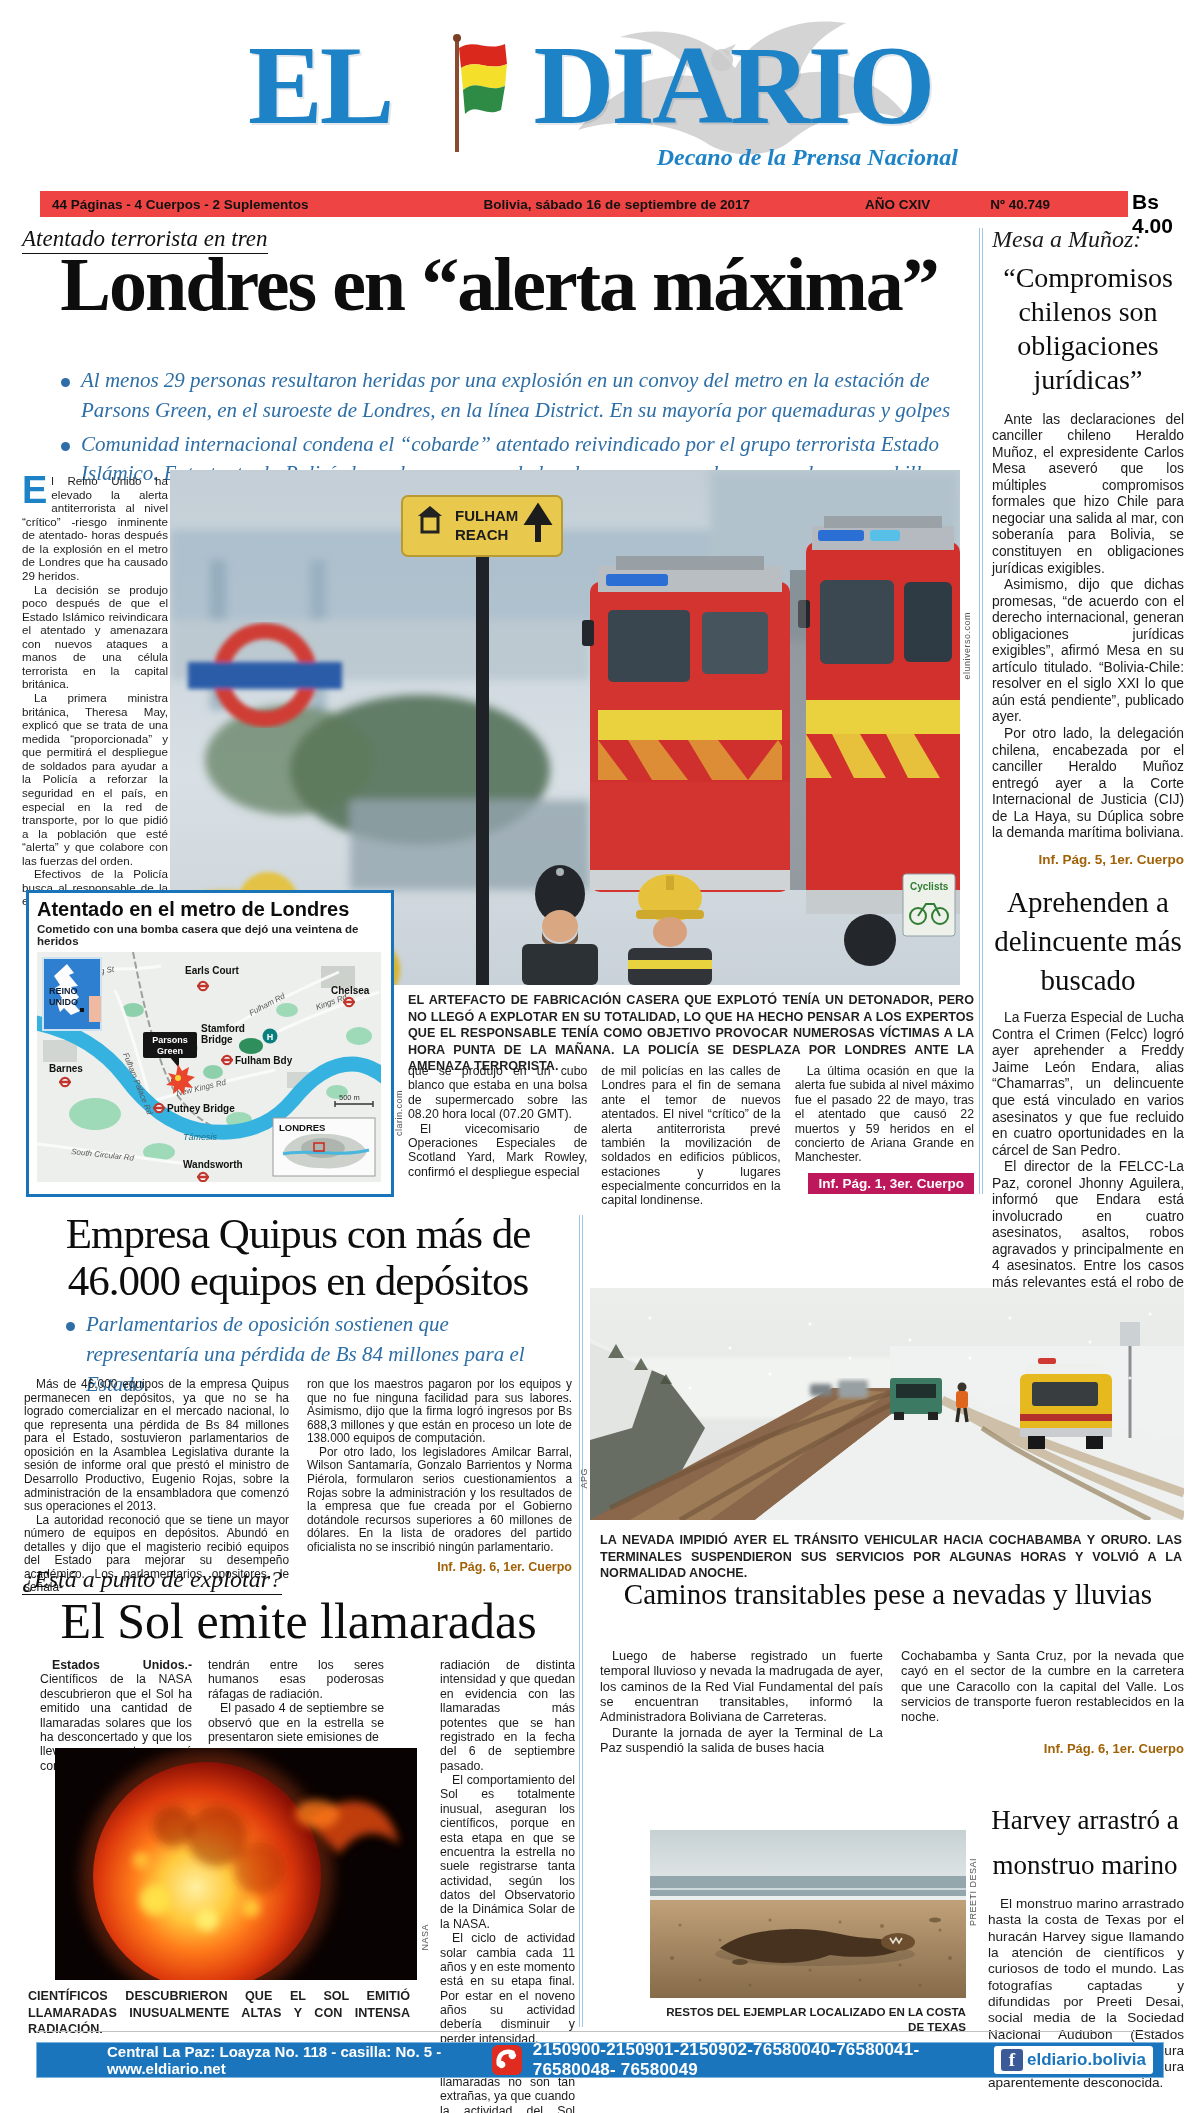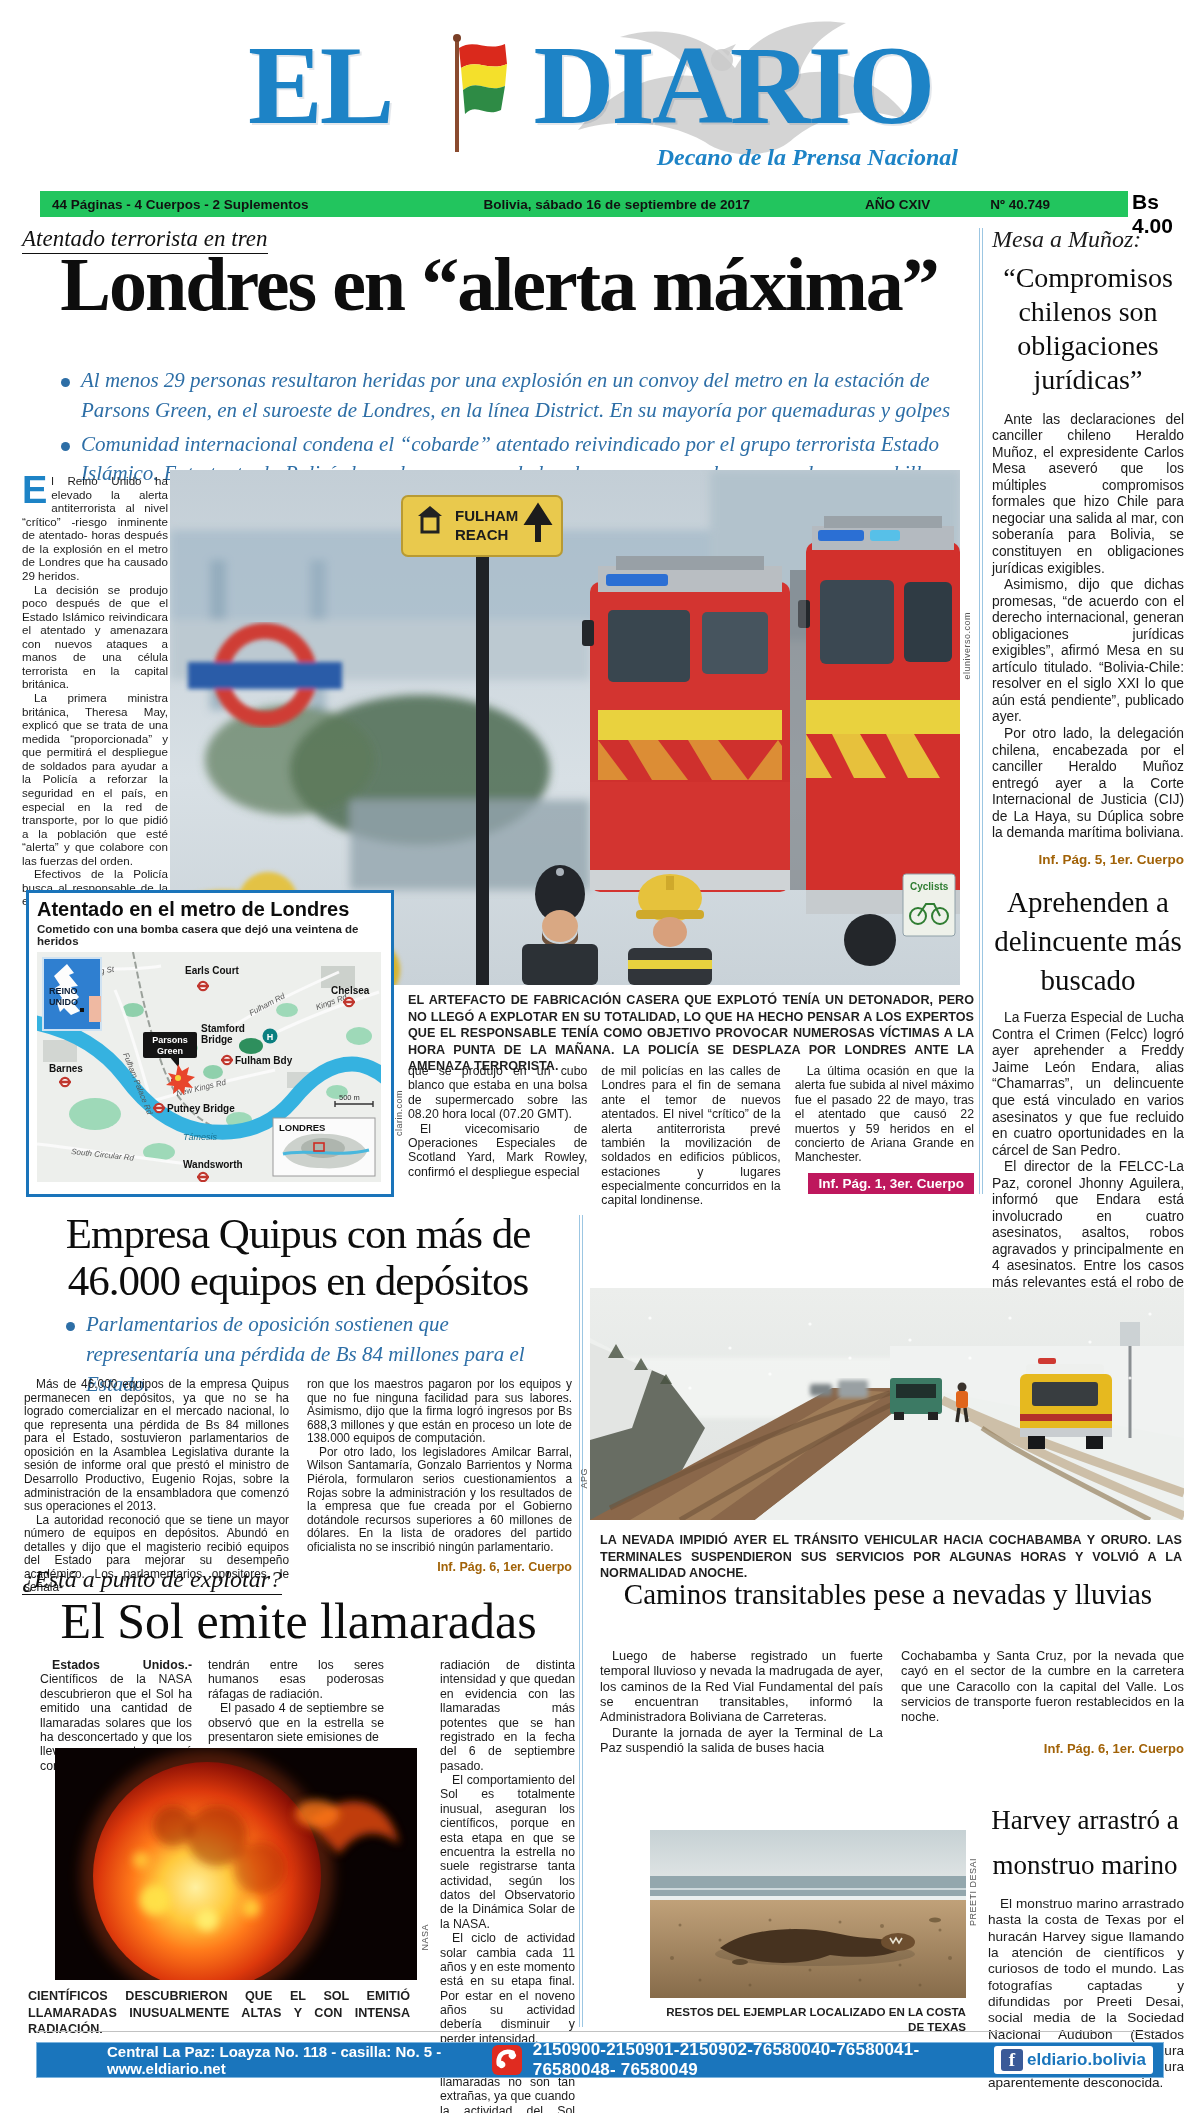--- a/index.html
+++ b/index.html
@@ -18,21 +18,21 @@
   
   .mast-row{position:absolute;left:248px;top:34px;display:flex;align-items:flex-start;z-index:2;gap:20px;}
   .mast-word{font-family:"Liberation Serif","DejaVu Serif",serif;font-weight:700;font-size:112px;line-height:.92;
              color:#1d83c6;letter-spacing:-3px;text-shadow:2px 2px 0 rgba(30,60,90,.12);}
   .tagline{position:absolute;left:638px;top:144px;width:320px;text-align:right;z-index:2;
            font-family:"Liberation Serif","DejaVu Serif",serif;font-style:italic;font-weight:700;
            font-size:24px;color:#1d83c6;}
   .eagle{position:absolute;left:470px;top:2px;z-index:1;}
 
   
-  .infobar{position:absolute;left:40px;top:191px;width:1088px;height:26px;background:#22c55e;
+  .infobar{position:absolute;left:40px;top:191px;width:1088px;height:26px;background:#ef4444;
            display:flex;align-items:center;font-weight:700;font-size:13.5px;color:#111;}
   .price{position:absolute;left:1132px;top:190px;font-weight:700;font-size:21px;color:#000;}
 
   .kick{font-family:"Liberation Serif","DejaVu Serif",serif;font-style:italic;font-size:23px;color:#111;
         border-bottom:1.5px solid #111;padding-bottom:1px;display:inline-block;}
   .big-head{font-family:"Liberation Serif","DejaVu Serif",serif;font-weight:700;color:#0d0d0d;}
 
   .bullets{list-style:none;margin:0;padding:0;}
   .bullets li{position:relative;padding-left:26px;font-family:"Liberation Serif","DejaVu Serif",serif;
               font-style:italic;font-size:21px;line-height:1.42;color:#2d6ea6;margin-bottom:4px;}

